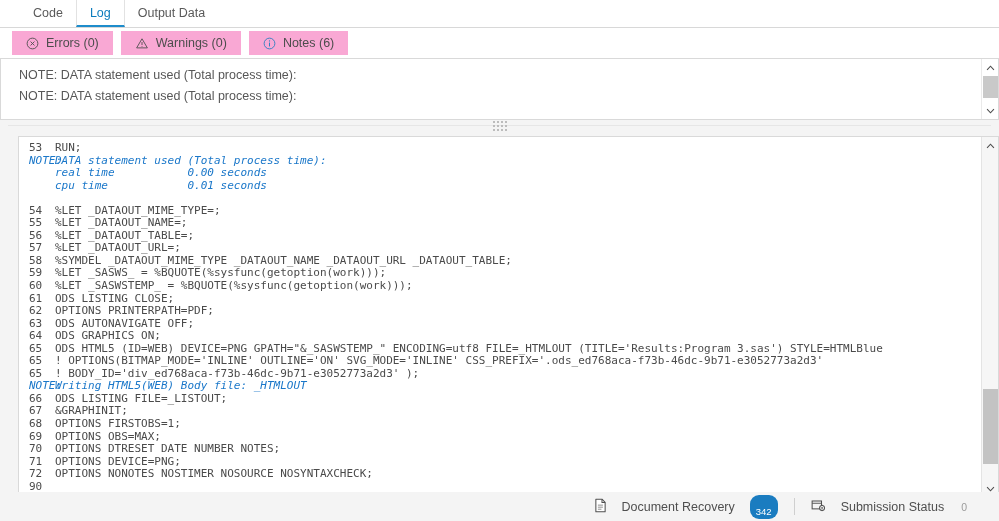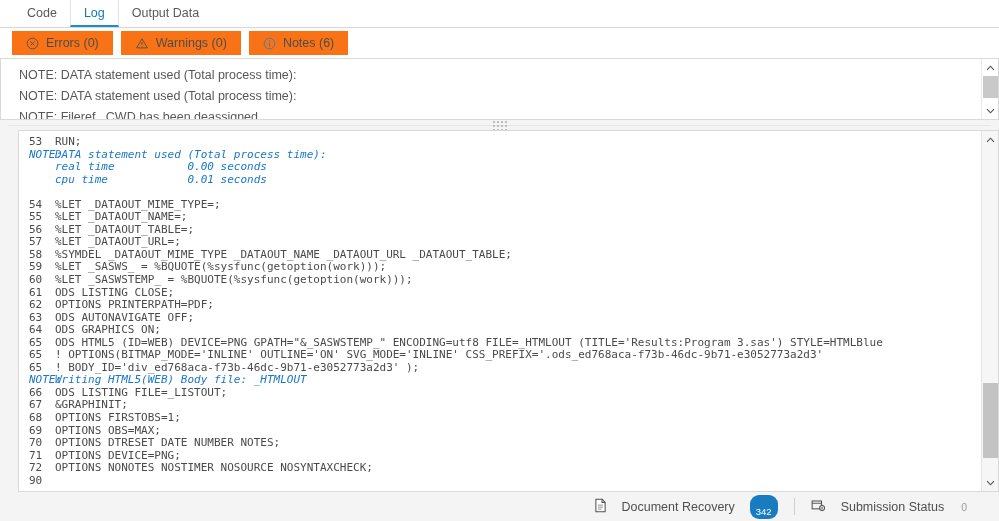--- a/index.html
+++ b/index.html
@@ -28,21 +28,21 @@
     width: 999px;
     height: 28px;
     background: #ffffff;
     border-bottom: 1px solid #d8d8d8;
     box-sizing: border-box;
   }
   .tabs {
     display: flex;
     align-items: stretch;
     height: 100%;
-    padding-left: 14px;
+    padding-left: 20px;
     box-sizing: border-box;
   }
   .tab {
     display: flex;
     align-items: center;
     justify-content: center;
     padding: 0 13px;
     font-size: 12.5px;
     color: #595959;
     cursor: pointer;
@@ -71,21 +71,21 @@
     height: 100%;
     padding-left: 12px;
     gap: 8px;
   }
   .pill {
     display: flex;
     align-items: center;
     gap: 7px;
     height: 24px;
     padding: 0 14px;
-    background: #f97316;
+    background: #f9a8d4;
     color: #4d4d4d;
     font-size: 12.5px;
     cursor: pointer;
     white-space: nowrap;
     box-sizing: border-box;
   }
   .pill svg { display: block; }
 
   
   .panel {
@@ -94,21 +94,21 @@
     border: 1px solid #d9d9d9;
     box-sizing: border-box;
     overflow: hidden;
   }
   #notes-panel {
     left: 0; top: 58px;
     width: 999px;
     height: 62px;
   }
   #log-panel {
-    left: 18px; top: 130px;
+    left: 18px; top: 136px;
     width: 981px;
     height: 362px;
     border-left: 1px solid #d9d9d9;
   }
 
   .notes-list {
     padding: 6px 0 0 18px;
   }
   .note-line {
     font-size: 12.5px;
@@ -310,21 +310,20 @@
         <span>Notes (6)</span>
       </div>
 
     </div>
   </div>
 
   <div class="panel" id="notes-panel">
     <div class="notes-list">
       <div class="note-line">NOTE: DATA statement used (Total process time):</div>
       <div class="note-line">NOTE: DATA statement used (Total process time):</div>
-      <div class="note-line">NOTE: Fileref _CWD has been deassigned.</div>
     </div>
     <div class="vscroll">
       <div class="arrow up">
         <svg width="9" height="6" viewBox="0 0 10 7">
             <path d="M1 5.6 L5 1.4 L9 5.6" fill="none" stroke="#4f4f4f" stroke-width="1.3"></path>
           </svg>
       </div>
       <div class="thumb"></div>
       <div class="arrow down">
         <svg width="9" height="6" viewBox="0 0 10 7">

